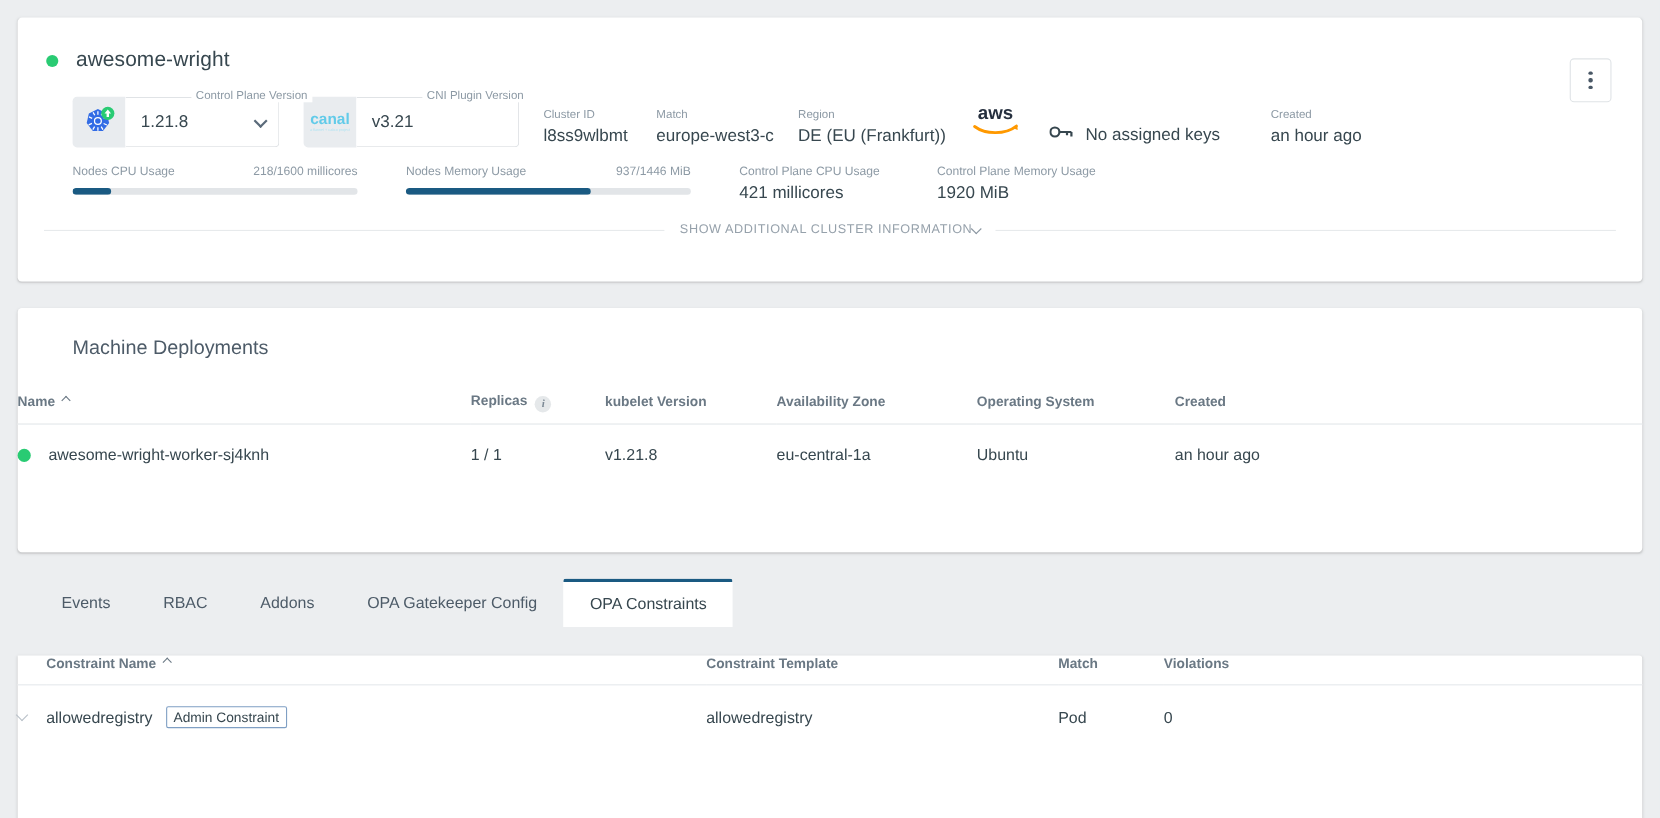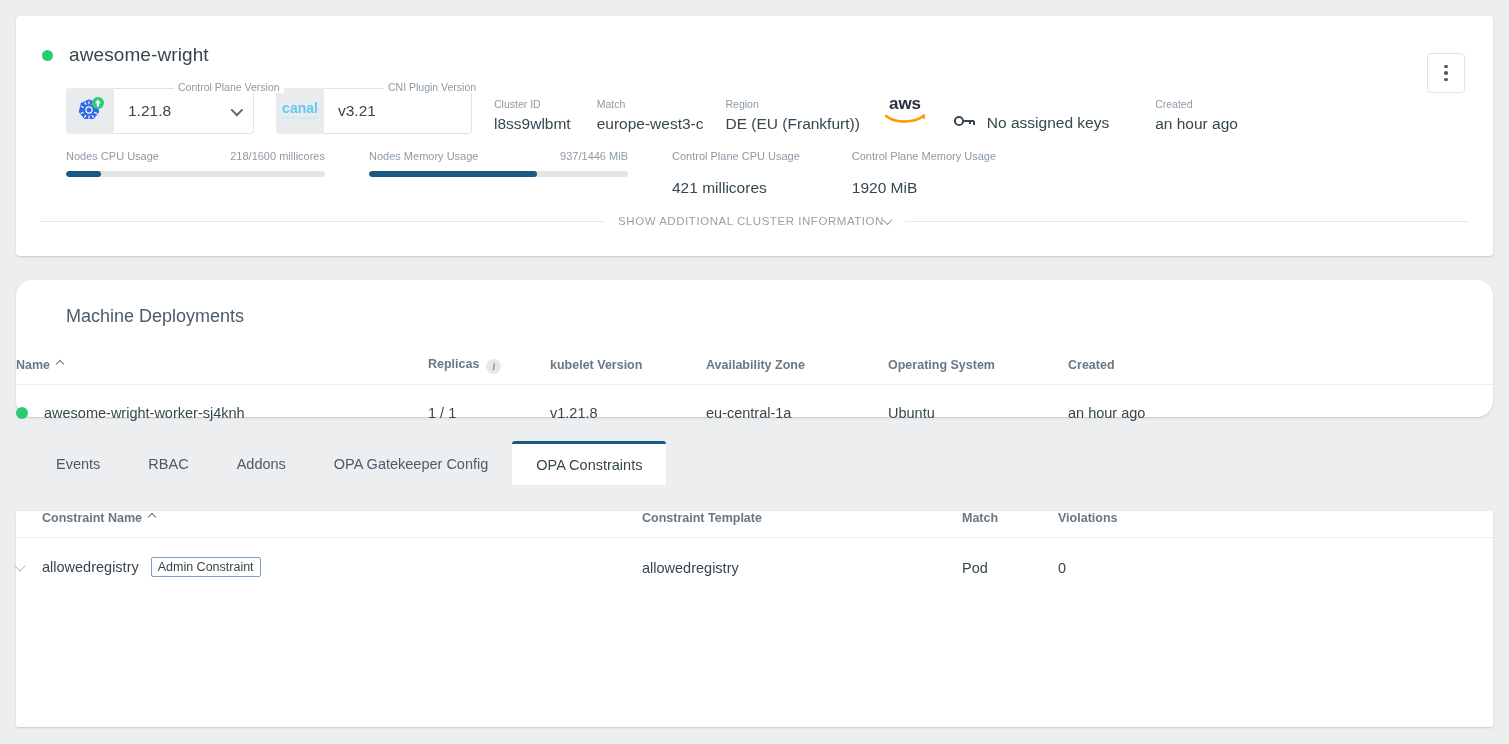--- a/index.html
+++ b/index.html
@@ -81,39 +81,39 @@
 
   
   .meters-row { display: flex; align-items: flex-start; padding: 16px 0 0 50px; }
   .meter { width: 259px; margin-right: 44px; }
   .meter-head { display: flex; justify-content: space-between; align-items: baseline; }
   .meter-head .k { font-size: 11px; color: #8d9aa5; }
   .meter-head .amt { font-size: 11px; color: #8d9aa5; }
   .bar { margin-top: 9px; height: 6px; border-radius: 3px; background: #e2e5e8; overflow: hidden; }
   .bar > span { display: block; height: 100%; background: #1a5a82; border-radius: 3px; }
   .cp-metric { margin-right: 52px; }
-  .cp-metric .k { font-size: 11px; color: #8d9aa5; display: block; margin-bottom: 17px; white-space: nowrap; }
+  .cp-metric .k { font-size: 11px; color: #8d9aa5; display: block; margin-bottom: 5px; white-space: nowrap; }
   .cp-metric .v { font-size: 15.5px; color: #37474f; }
 
   .show-more {
     display: flex; align-items: center; justify-content: center;
     margin-top: 18px; padding: 0 24px;
   }
   .show-more .line { flex: 1; height: 1px; background: #e7eaec; }
   .show-more .lbl {
     font-size: 11.5px; letter-spacing: .55px; color: #96a1ab;
     padding: 0 14px; display: flex; align-items: center; gap: 0; cursor: pointer;
   }
   .show-more .lbl .caret {
     width: 7px; height: 7px; border-right: 1.6px solid #8a96a1; border-bottom: 1.6px solid #8a96a1;
     transform: rotate(45deg) translate(-1px,-1px);
   }
 
   
-  .md-card { margin-top: 24px; height: 137px; padding: 26px 0 0 0; border-radius: 16px; }
+  .md-card { margin-top: 24px; height: 222px; padding: 26px 0 0 0; }
   .md-title { font-size: 18px; color: #4d5b68; padding-left: 50px; margin-bottom: 30px; }
 
   table.grid { width: 100%; border-collapse: collapse; }
   table.grid th {
     text-align: left; font-weight: bold; font-size: 12.5px; color: #6a7884;
     padding: 0 0 12px 0; border-bottom: 1px solid #eceef0; white-space: nowrap;
   }
   table.grid td {
     font-size: 14.5px; color: #37474f; padding: 20px 0 0 0; vertical-align: middle;
     white-space: nowrap;

